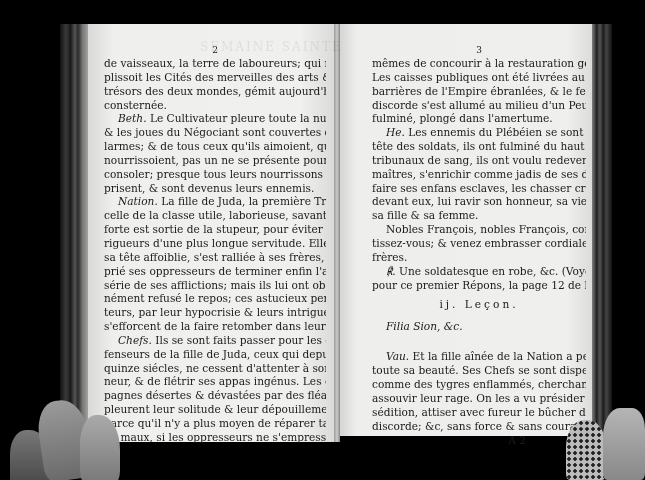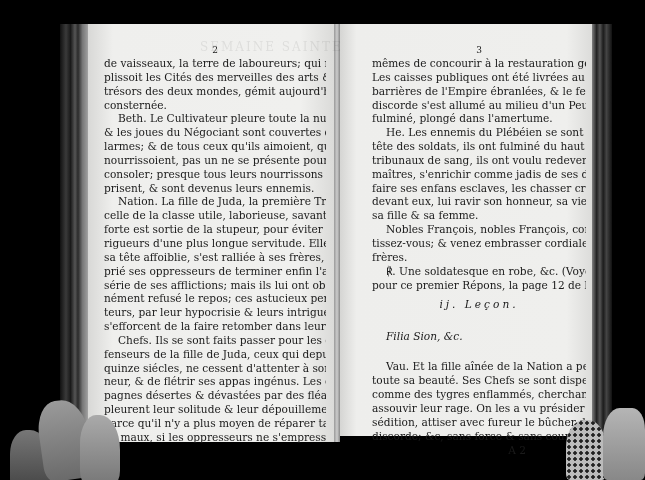--- a/index.html
+++ b/index.html
@@ -13,22 +13,22 @@
   .page-left { left:88px; width:250px; height:418px; background:linear-gradient(90deg,#d8d8d6 0%,#efefed 10%,#f0f0ee 85%,#d8d8d6 100%); }
   .page-right { left:336px; width:256px; height:412px; background:linear-gradient(90deg,#cfcfcd 0%,#eeeeec 8%,#efefed 90%,#dcdcda 100%); }
   .gutter { position:absolute; left:334px; top:24px; width:6px; height:418px; background:linear-gradient(90deg,#999,#ccc,#888); }
   .textblock { position:absolute; color:#1a1a1a; font-size:10.6px; line-height:13.85px; }
   .left-text { left:104px; top:44px; width:222px; }
   .right-text { left:372px; top:44px; width:214px; }
   .folio { text-align:center; font-size:9px; height:13px; line-height:13px; }
   .line { white-space:nowrap; text-align:justify; text-align-last:justify; height:13.85px; overflow:hidden; }
   .line.last { text-align-last:left; }
   .line.indent { padding-left:14px; }
-  .speaker { }
-  .heading { text-align:center; letter-spacing:3px; margin:6px 0 16px 0; height:14px;font-style:italic; }
+  .speaker { font-style:italic; }
+  .heading { text-align:center; letter-spacing:3px; margin:6px 0 6px 0; height:14px; }
   .incipit { font-style:italic; padding-left:14px; height:16px; line-height:16px; margin-bottom:16px; }
   .signature { text-align:right; padding-right:60px; height:14px; line-height:14px; }
   .ghost { position:absolute; left:200px; top:40px; color:rgba(0,0,0,0.08); font-size:12px; letter-spacing:2px; }
   .hand { position:absolute; background:#8a8a8a; border-radius:40% 50% 20% 20%; }
   .hand-l1 { left:40px; top:400px; width:50px; height:80px; background:linear-gradient(180deg,#9a9a9a,#6a6a6a); transform:rotate(-8deg); }
   .hand-l2 { left:80px; top:415px; width:40px; height:70px; background:linear-gradient(180deg,#aaa,#777); }
   .hand-l3 { left:10px; top:430px; width:40px; height:60px; background:linear-gradient(180deg,#777,#444); }
   .thimble { position:absolute; left:566px; top:420px; width:40px; height:60px; border-radius:45% 45% 10% 10%;
     background:radial-gradient(circle,#222 1.5px,#bbb 2px) 0 0/6px 6px; }
   .hand-r { position:absolute; left:603px; top:408px; width:42px; height:72px; background:linear-gradient(180deg,#b5b5b5,#888); border-radius:40% 30% 10% 10%; }

